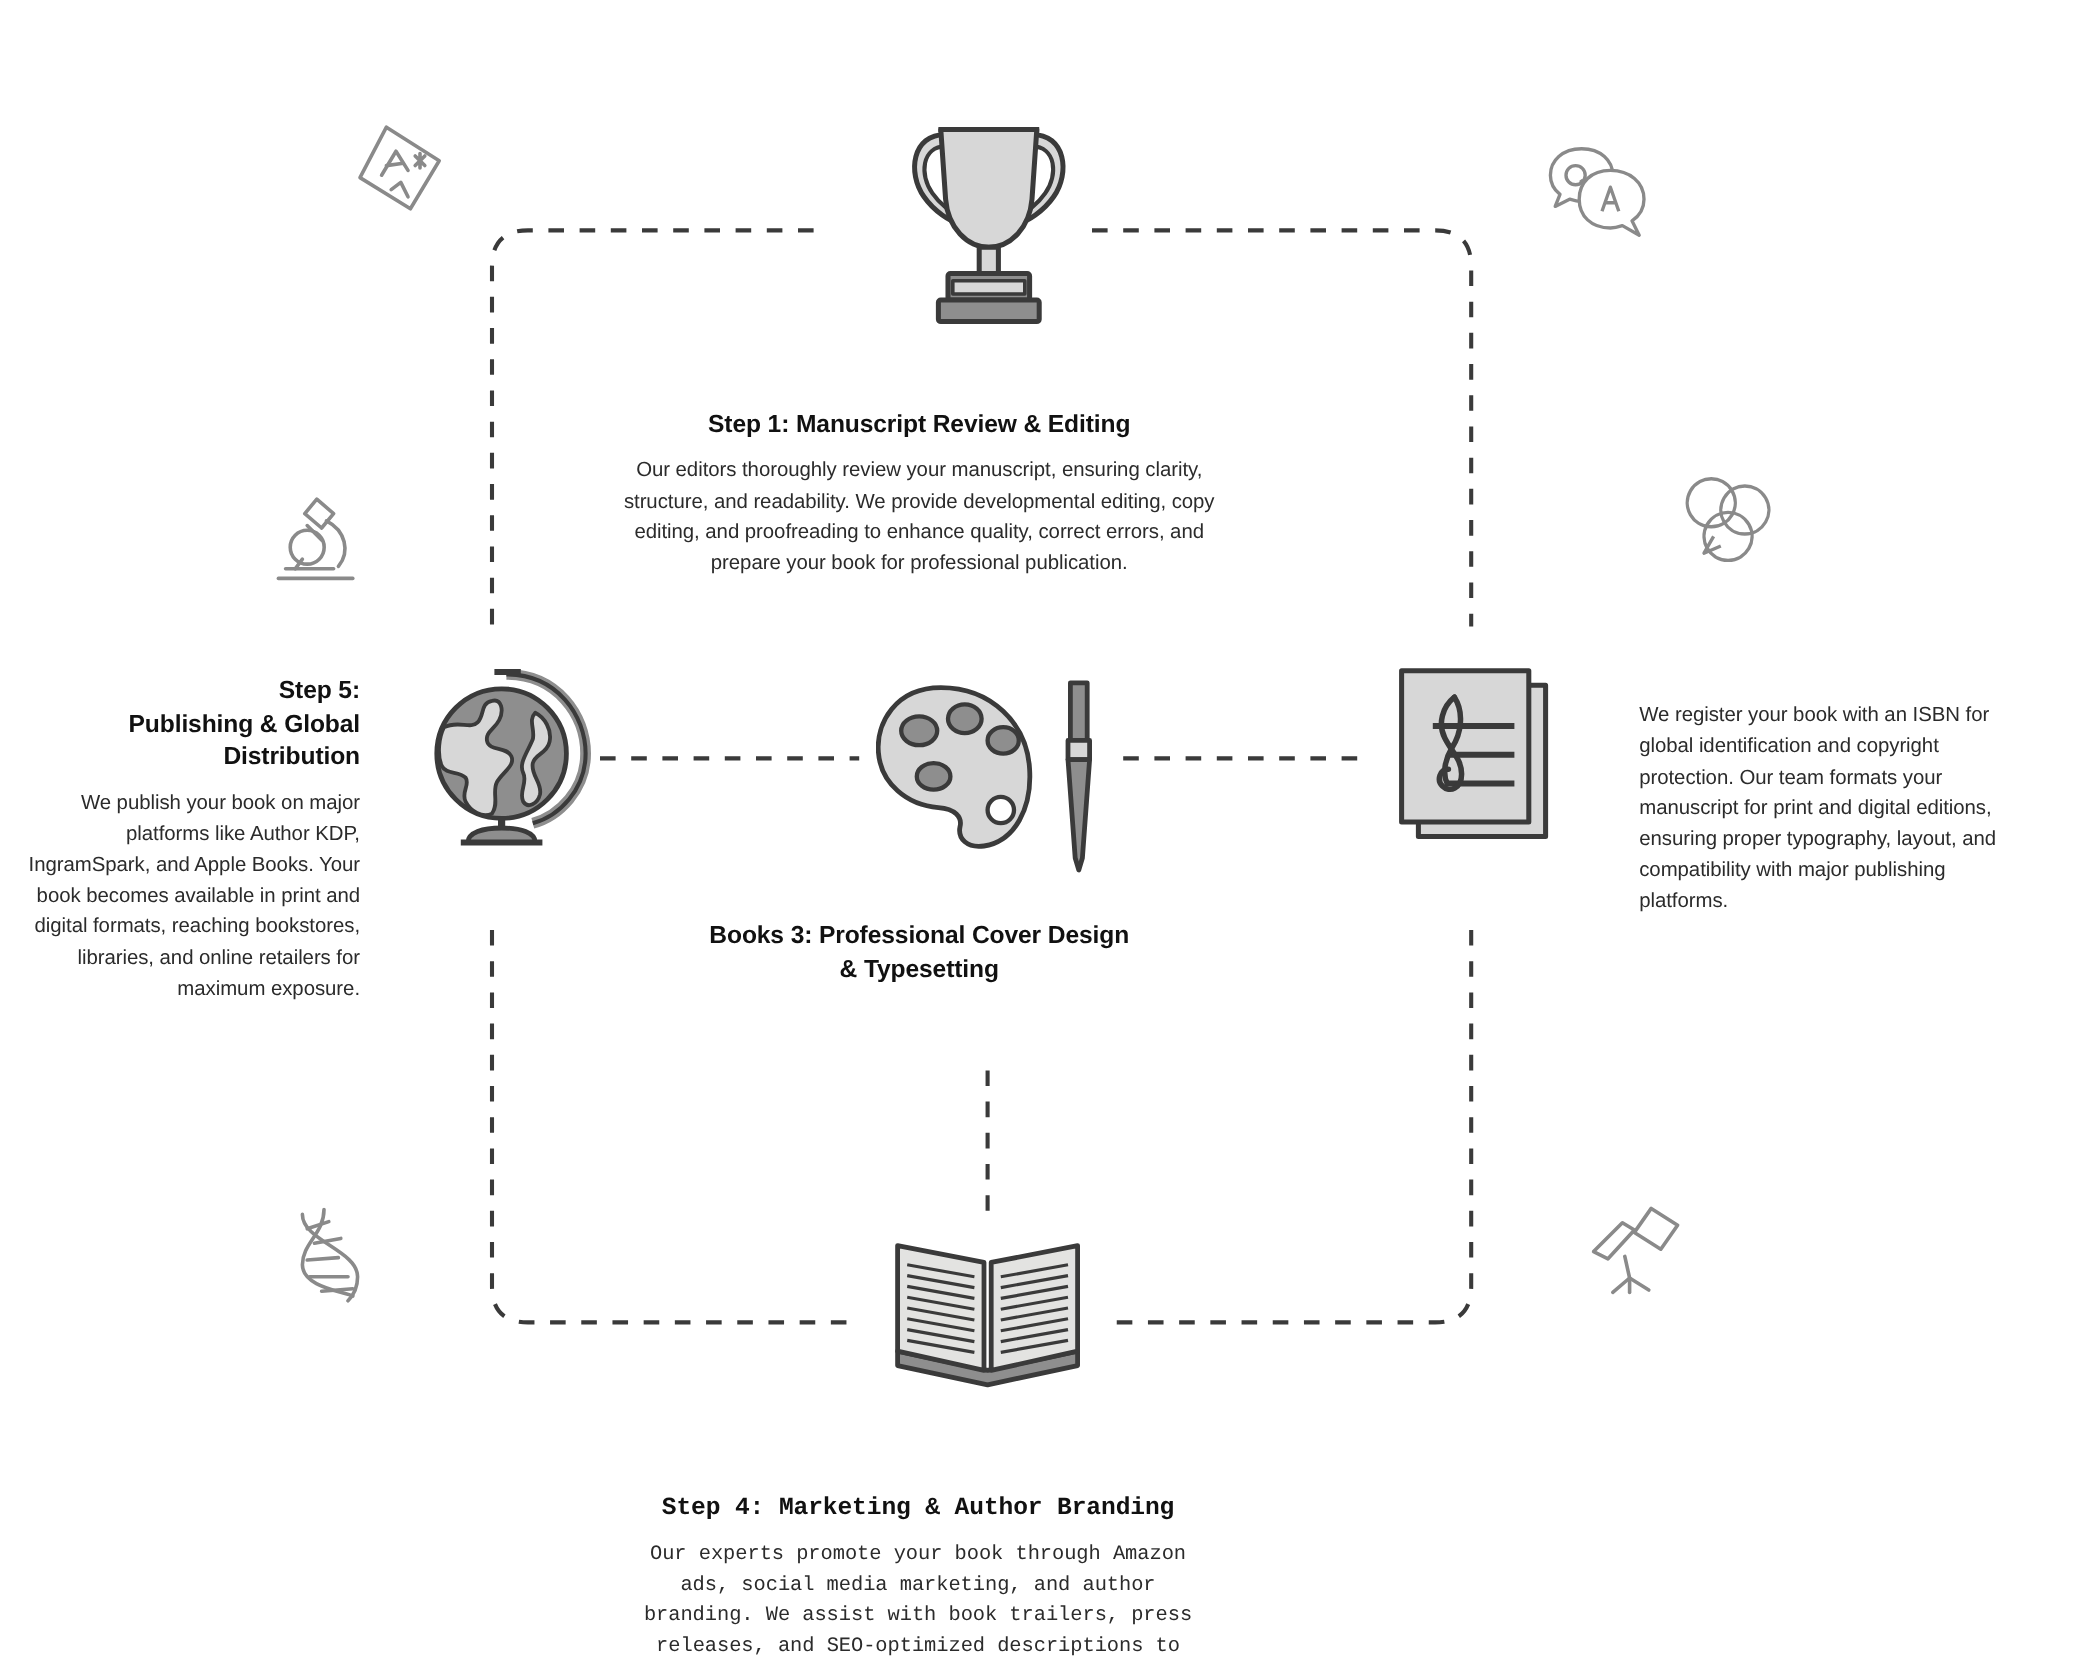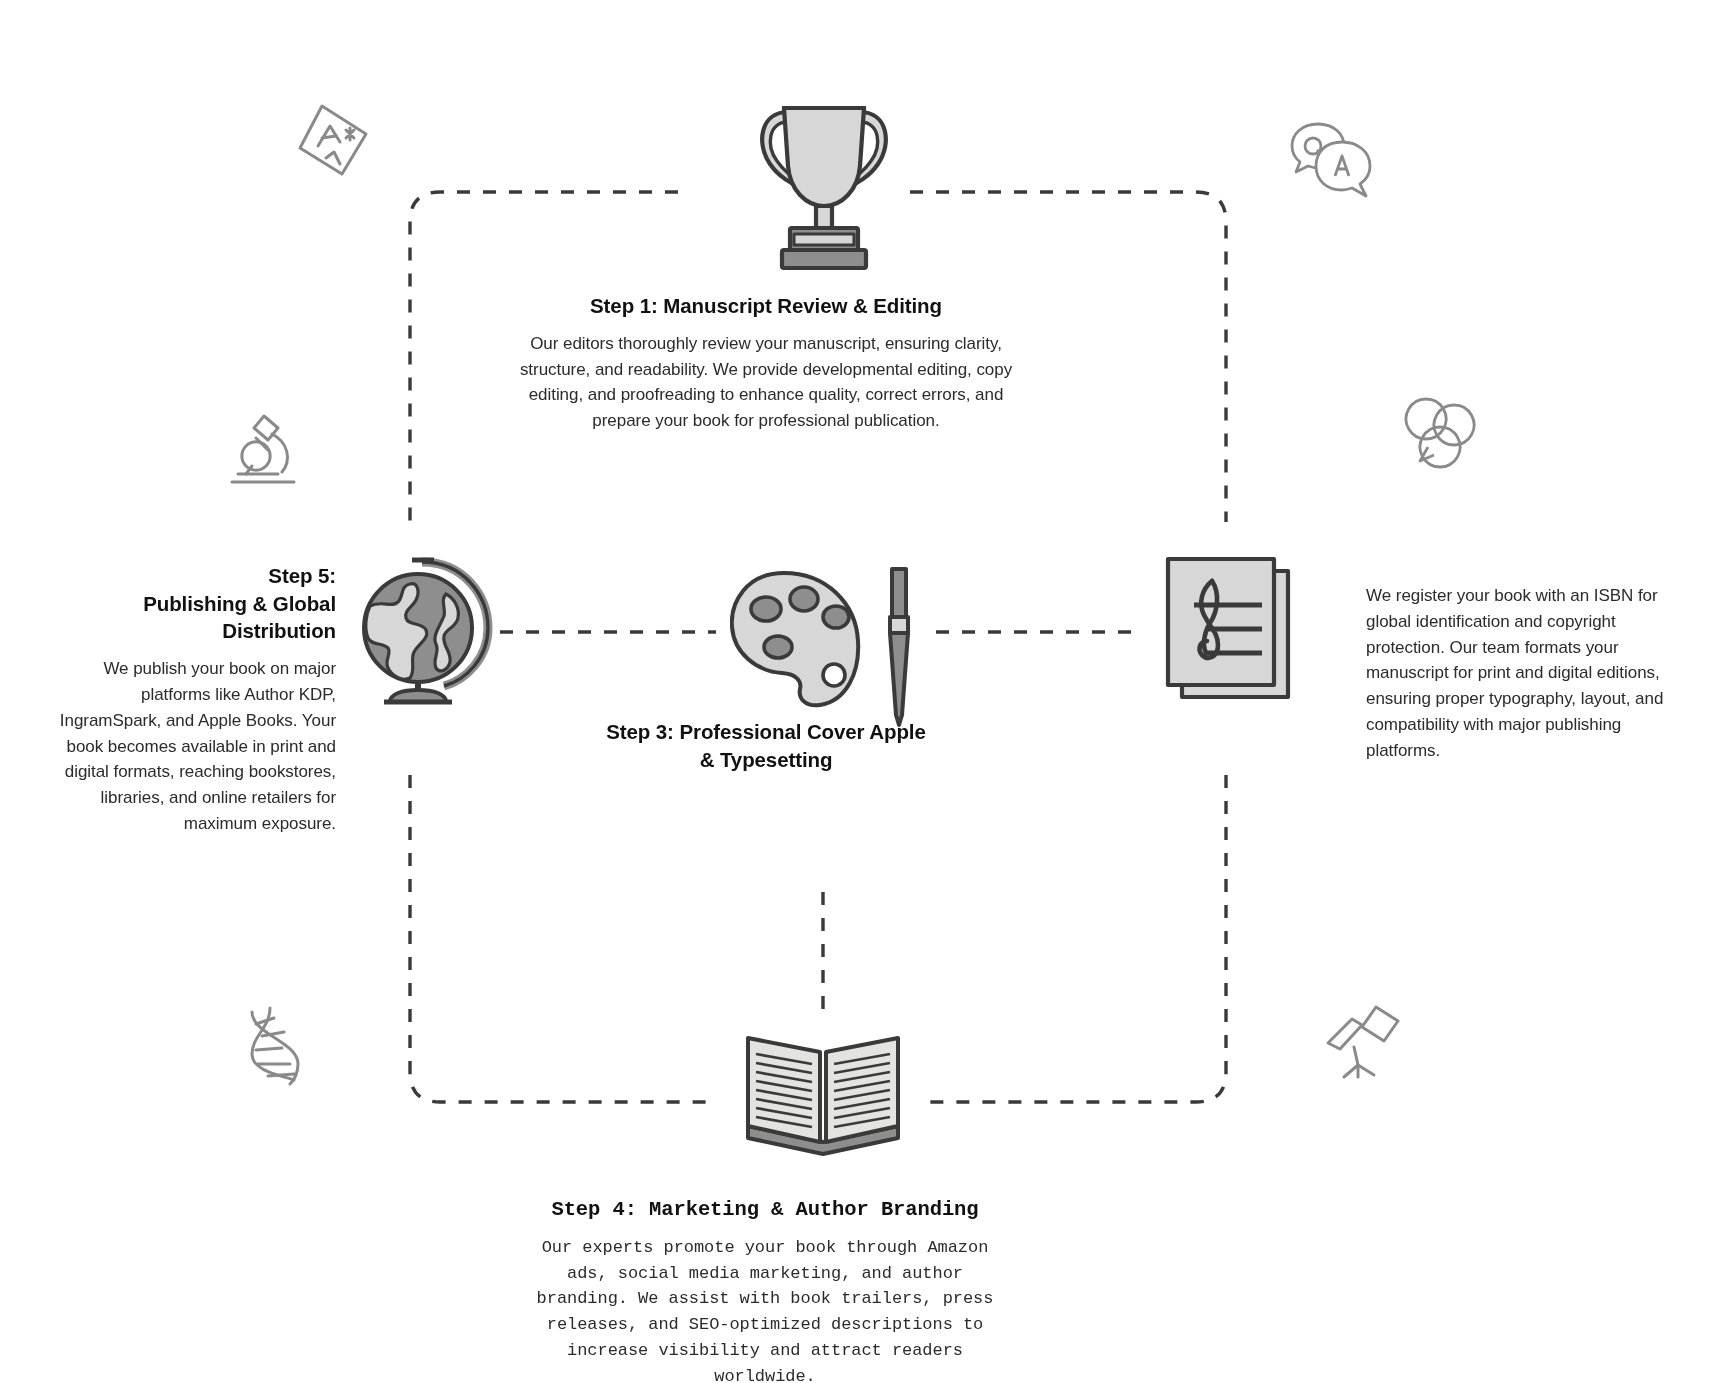--- a/index.html
+++ b/index.html
@@ -39,22 +39,22 @@
     color: #111111;
     letter-spacing: -0.1px;
   }
   .step-desc {
     font-size: 17px;
     line-height: 1.52;
     color: #2b2b2b;
     margin-top: 11px;
     letter-spacing: -0.05px;
   }
-  .center-align { text-align: center; }
-  .right-align  { text-align: right; margin-left: 36px; }
+  .center-align { text-align: center; margin-top: 48px; }
+  .right-align  { text-align: right; }
   .left-align   { text-align: left; }
 
   
   #step1-block { left: 506px; top: 292px; width: 520px; }
   #step2-block { left: 1366px; top: 572px; width: 322px; }
   #step3-block { left: 516px; top: 718px; width: 500px; }
   #step4-block { left: 530px; top: 1196px; width: 470px; font-family: Liberation Mono, monospace; }
   #step5-block { left: 10px; top: 562px; width: 290px; }
 
   
@@ -307,21 +307,21 @@
     <div class="step-title">Step 1: Manuscript Review &amp; Editing</div>
     <div class="step-desc">Our editors thoroughly review your manuscript, ensuring clarity, structure, and readability. We provide developmental editing, copy editing, and proofreading to enhance quality, correct errors, and prepare your book for professional publication.</div>
   </div>
 
   <div class="step-block left-align" id="step2-block">
     <div class="step-desc">We register your book with an ISBN for global identification and copyright protection. Our team formats your manuscript for print and digital editions, ensuring proper typography, layout, and compatibility with major publishing platforms.</div>
   </div>
 
   <div class="step-block center-align" id="step3-block">
     <div class="step-title">
-      <div>Step 3: Professional Cover Apple</div>
+      <div>Books 3: Professional Cover Design</div>
       <div>&amp; Typesetting</div>
     </div>
   </div>
 
   <div class="step-block center-align" id="step4-block">
     <div class="step-title">Step 4: Marketing &amp; Author Branding</div>
     <div class="step-desc">Our experts promote your book through Amazon ads, social media marketing, and author branding. We assist with book trailers, press releases, and SEO-optimized descriptions to increase visibility and attract readers worldwide.</div>
   </div>
 
   <div class="step-block right-align" id="step5-block">

